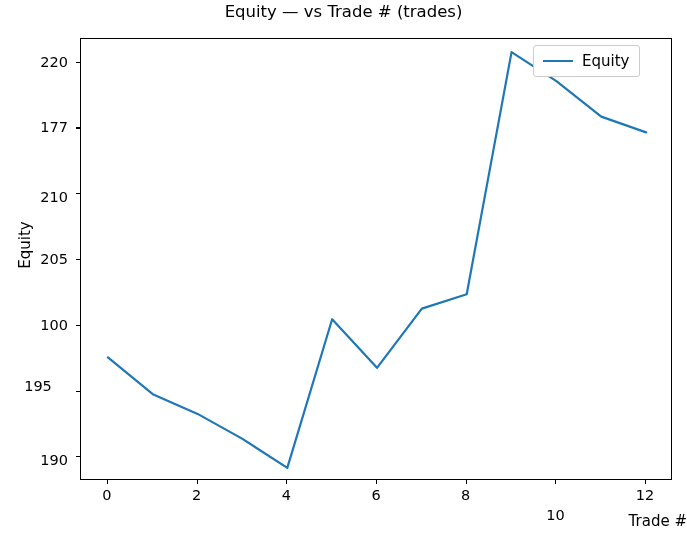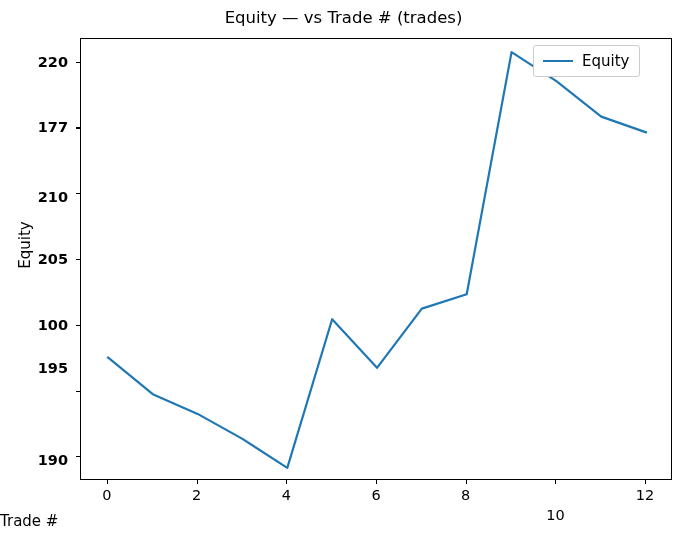--- a/index.html
+++ b/index.html
@@ -15,21 +15,21 @@
   }
   #figure {
     position: relative;
     width: 687px;
     height: 546px;
     background: #ffffff;
   }
   #chart-title {
     position: absolute;
     left: 0;
-    top: 8px;
+    top: 2px;
     width: 687px;
     text-align: center;
     font-size: 16.5px;
     color: #000000;
     letter-spacing: 0px;
   }
   
   #axes {
     position: absolute;
     left: 80px;
@@ -57,21 +57,20 @@
     pointer-events: none;
   }
   .ytick-text {
     position: absolute;
     font-size: 14.5px;
     color: #000000;
     transform: translateY(-50%);
     text-align: right;
     width: 60px;
     left: 8px;
-    font-weight: bold;
   }
   .ytick-mark {
     position: absolute;
     width: 4px;
     height: 1.1px;
     background: #000000;
     left: 76px;
   }
   .xtick-text {
     position: absolute;
@@ -86,21 +85,21 @@
     width: 1.1px;
     height: 4px;
     background: #000000;
     top: 480px;
   }
   #xlabel {
     position: absolute;
     left: 0;
     top: 512px;
     width: 687px;
-    text-align: left;
+    text-align: right;
     font-size: 15px;
     color: #000000;
   }
   #ylabel {
     position: absolute;
     left: -95px;
     top: 236px;
     width: 240px;
     text-align: center;
     font-size: 15px;
@@ -142,21 +141,21 @@
 
   <div id="axes">
     <svg id="plot-svg" viewBox="0 0 592 442" preserveAspectRatio="none">
       <polyline id="data-line" fill="none" stroke="#1f77b4" stroke-width="2.2" stroke-linejoin="round" stroke-linecap="round" points="26.91,318.35 71.76,355.18 116.61,374.91 161.45,399.90 206.30,428.85 251.15,280.20 296.00,328.87 340.85,269.67 385.70,255.20 430.55,13.15 475.39,42.10 520.24,77.61 565.09,93.40"></polyline>
     </svg>
   </div>
 
   <div class="y-tick-wrap" id="ytick-layer">
       <div class="ytick-text" style="top: 460px;">190</div>
       <div class="ytick-mark" style="top: 456.321px;"></div>
-      <div class="ytick-text" style="top: 368px;">195</div>
+      <div class="ytick-text" style="top: 386px; text-align: center;">195</div>
       <div class="ytick-mark" style="top: 390.548px;"></div>
       <div class="ytick-text" style="top: 324.774px;">100</div>
       <div class="ytick-mark" style="top: 324.774px;"></div>
       <div class="ytick-text" style="top: 259px;">205</div>
       <div class="ytick-mark" style="top: 259px;"></div>
       <div class="ytick-text" style="top: 197px;">210</div>
       <div class="ytick-mark" style="top: 193.226px;"></div>
       <div class="ytick-text" style="top: 127.452px;">177</div>
       <div class="ytick-mark" style="top: 127.452px;"></div>
       <div class="ytick-text" style="top: 61.6786px;">220</div>

